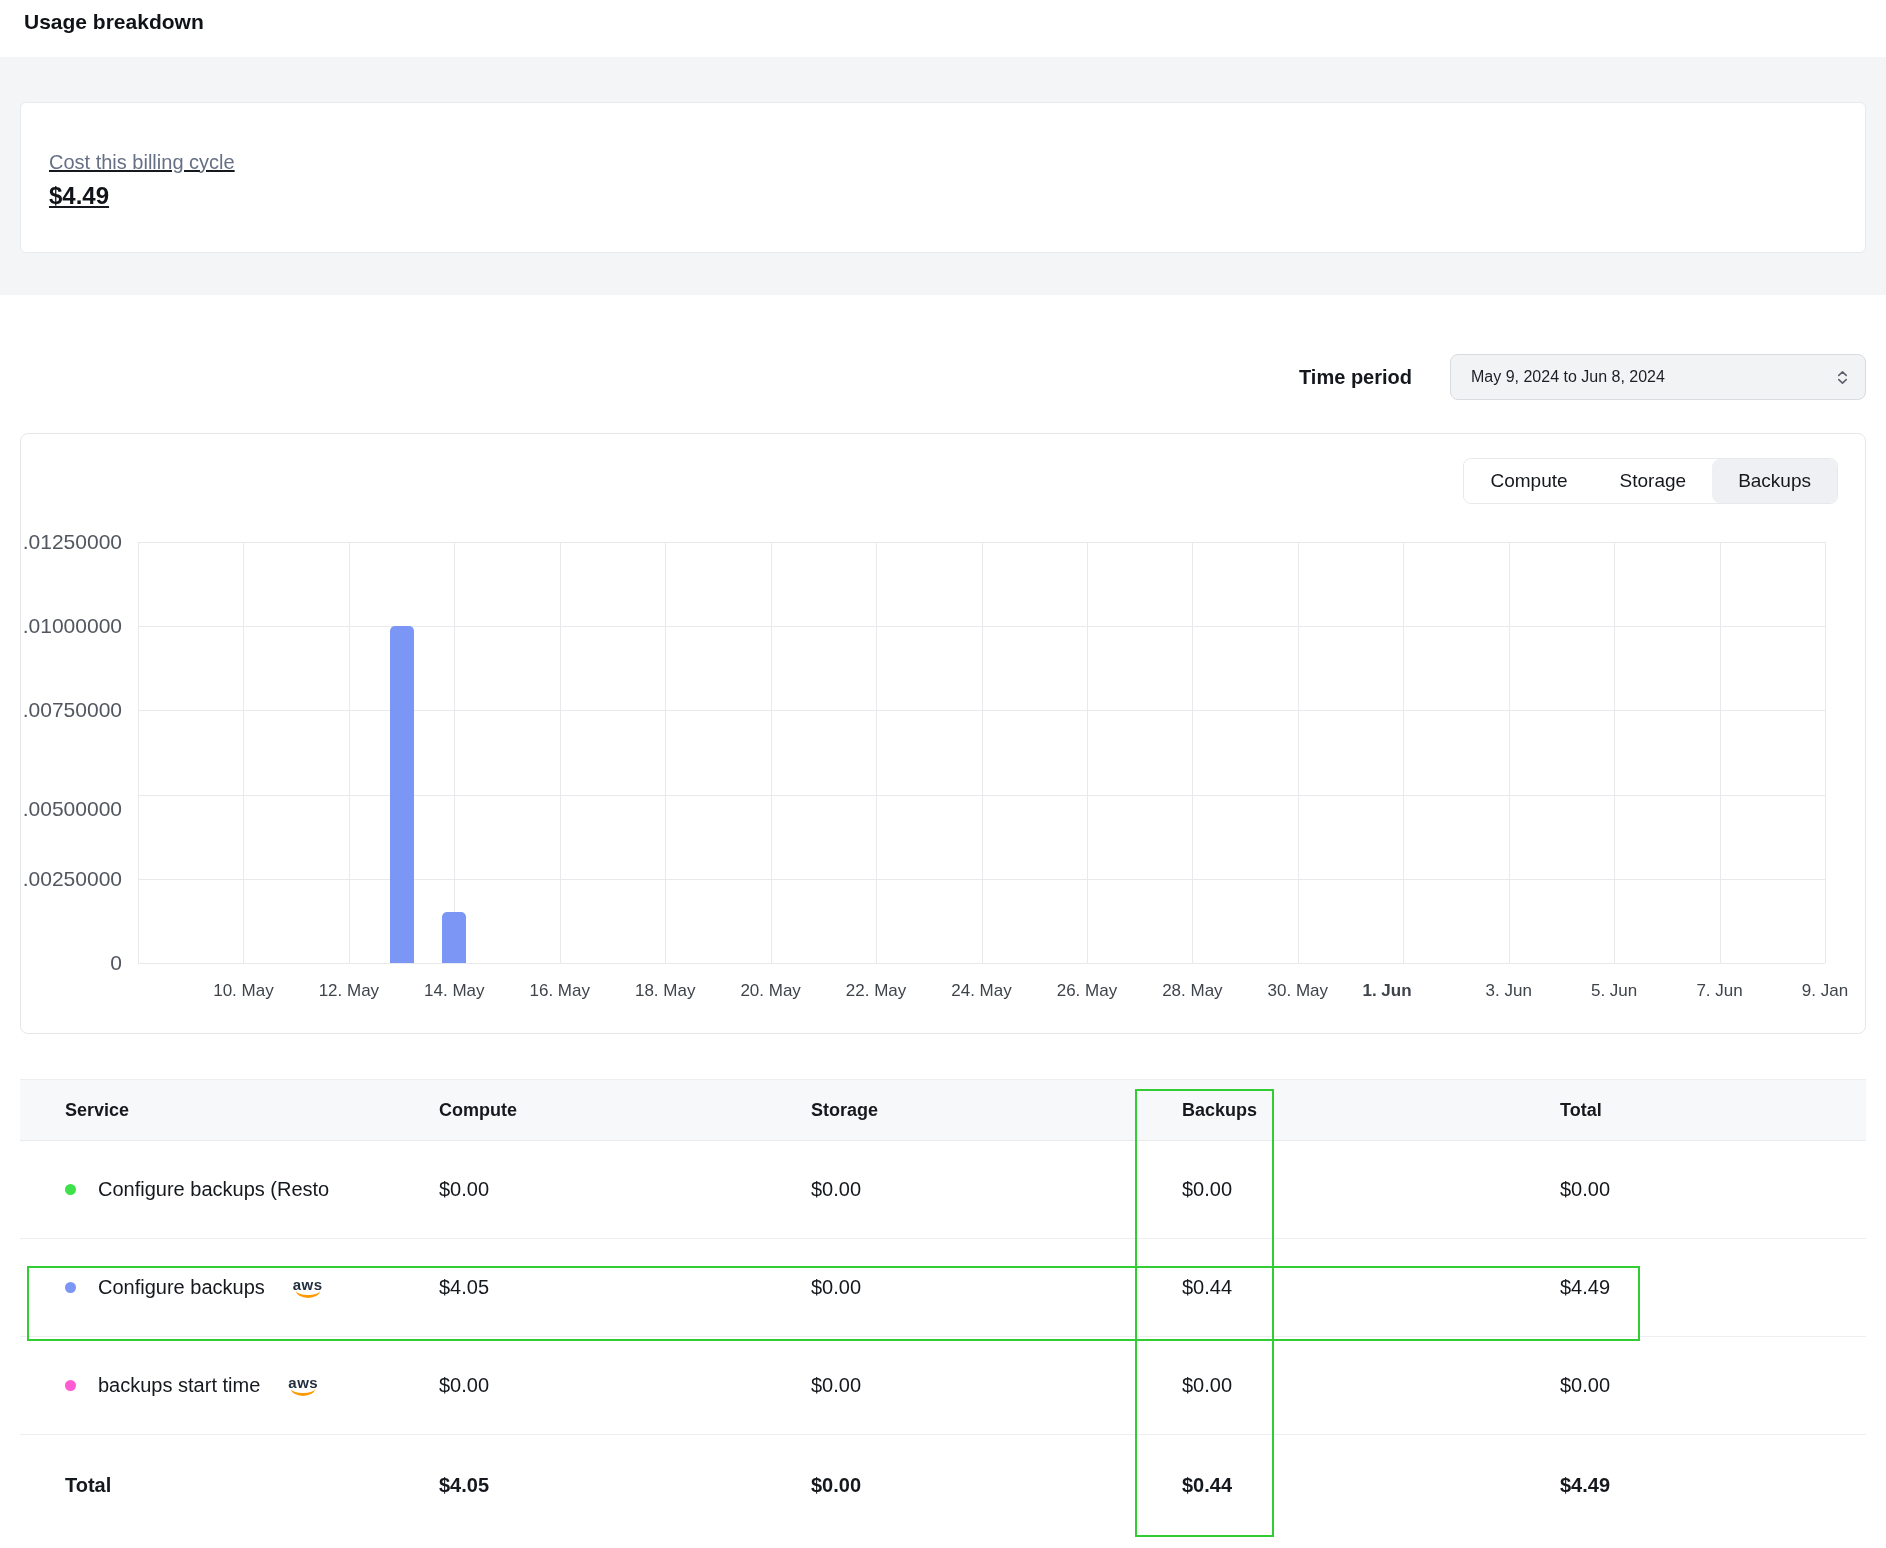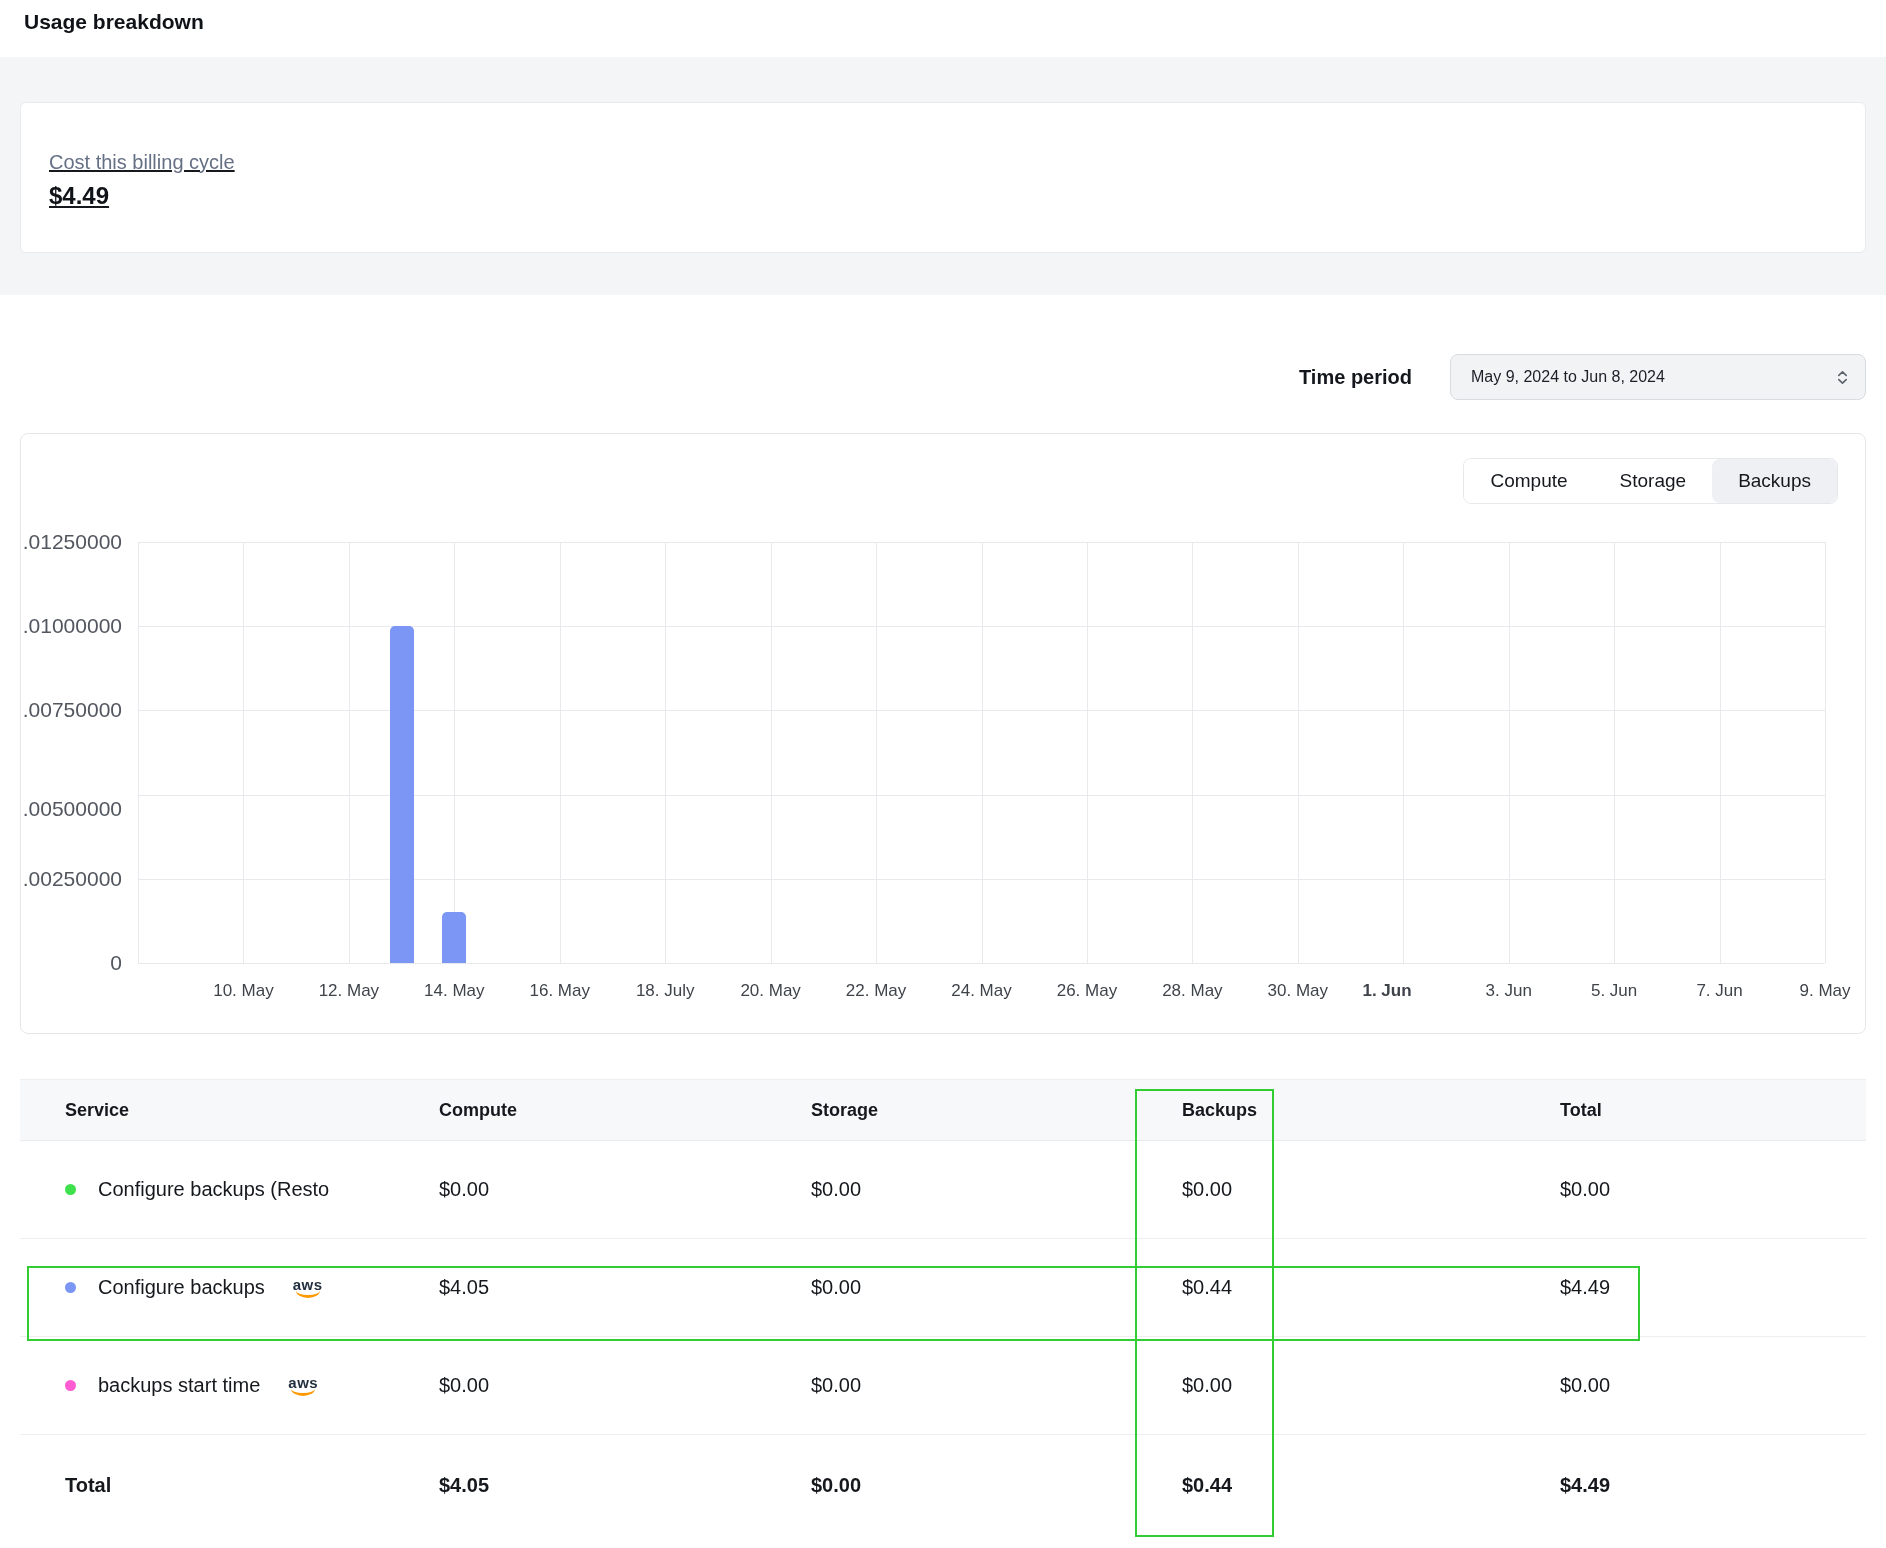--- a/index.html
+++ b/index.html
@@ -255,21 +255,21 @@
       <div class="gridline-v" style="left: 0px;"></div>
       <div class="gridline-v" style="left: 105.438px;"></div>
       <div class="x-label" style="left: 105.438px;">10. May</div>
       <div class="gridline-v" style="left: 210.875px;"></div>
       <div class="x-label" style="left: 210.875px;">12. May</div>
       <div class="gridline-v" style="left: 316.312px;"></div>
       <div class="x-label" style="left: 316.312px;">14. May</div>
       <div class="gridline-v" style="left: 421.75px;"></div>
       <div class="x-label" style="left: 421.75px;">16. May</div>
       <div class="gridline-v" style="left: 527.188px;"></div>
-      <div class="x-label" style="left: 527.188px;">18. July</div>
+      <div class="x-label" style="left: 527.188px;">18. May</div>
       <div class="gridline-v" style="left: 632.625px;"></div>
       <div class="x-label" style="left: 632.625px;">20. May</div>
       <div class="gridline-v" style="left: 738.062px;"></div>
       <div class="x-label" style="left: 738.062px;">22. May</div>
       <div class="gridline-v" style="left: 843.5px;"></div>
       <div class="x-label" style="left: 843.5px;">24. May</div>
       <div class="gridline-v" style="left: 948.938px;"></div>
       <div class="x-label" style="left: 948.938px;">26. May</div>
       <div class="gridline-v" style="left: 1054.38px;"></div>
       <div class="x-label" style="left: 1054.38px;">28. May</div>
@@ -277,21 +277,21 @@
       <div class="x-label" style="left: 1159.81px;">30. May</div>
       <div class="gridline-v" style="left: 1265.25px;"></div>
       <div class="x-label" style="left: 1249px; font-weight: bold;">1. Jun</div>
       <div class="gridline-v" style="left: 1370.69px;"></div>
       <div class="x-label" style="left: 1370.69px;">3. Jun</div>
       <div class="gridline-v" style="left: 1476.12px;"></div>
       <div class="x-label" style="left: 1476.12px;">5. Jun</div>
       <div class="gridline-v" style="left: 1581.56px;"></div>
       <div class="x-label" style="left: 1581.56px;">7. Jun</div>
       <div class="gridline-v" style="left: 1687px;"></div>
-      <div class="x-label" style="left: 1687px;">9. May</div>
+      <div class="x-label" style="left: 1687px;">9. Jan</div>
       <div class="bar" style="left: 251.594px; height: 336.8px; background: rgb(123, 150, 245);"></div>
       <div class="bar" style="left: 304.312px; height: 50.52px; background: rgb(123, 150, 245);"></div>
     </div>
 </div>
 
 <div class="usage-table">
   <div class="thead">
     <div>Service</div>
     <div>Compute</div>
     <div>Storage</div>

